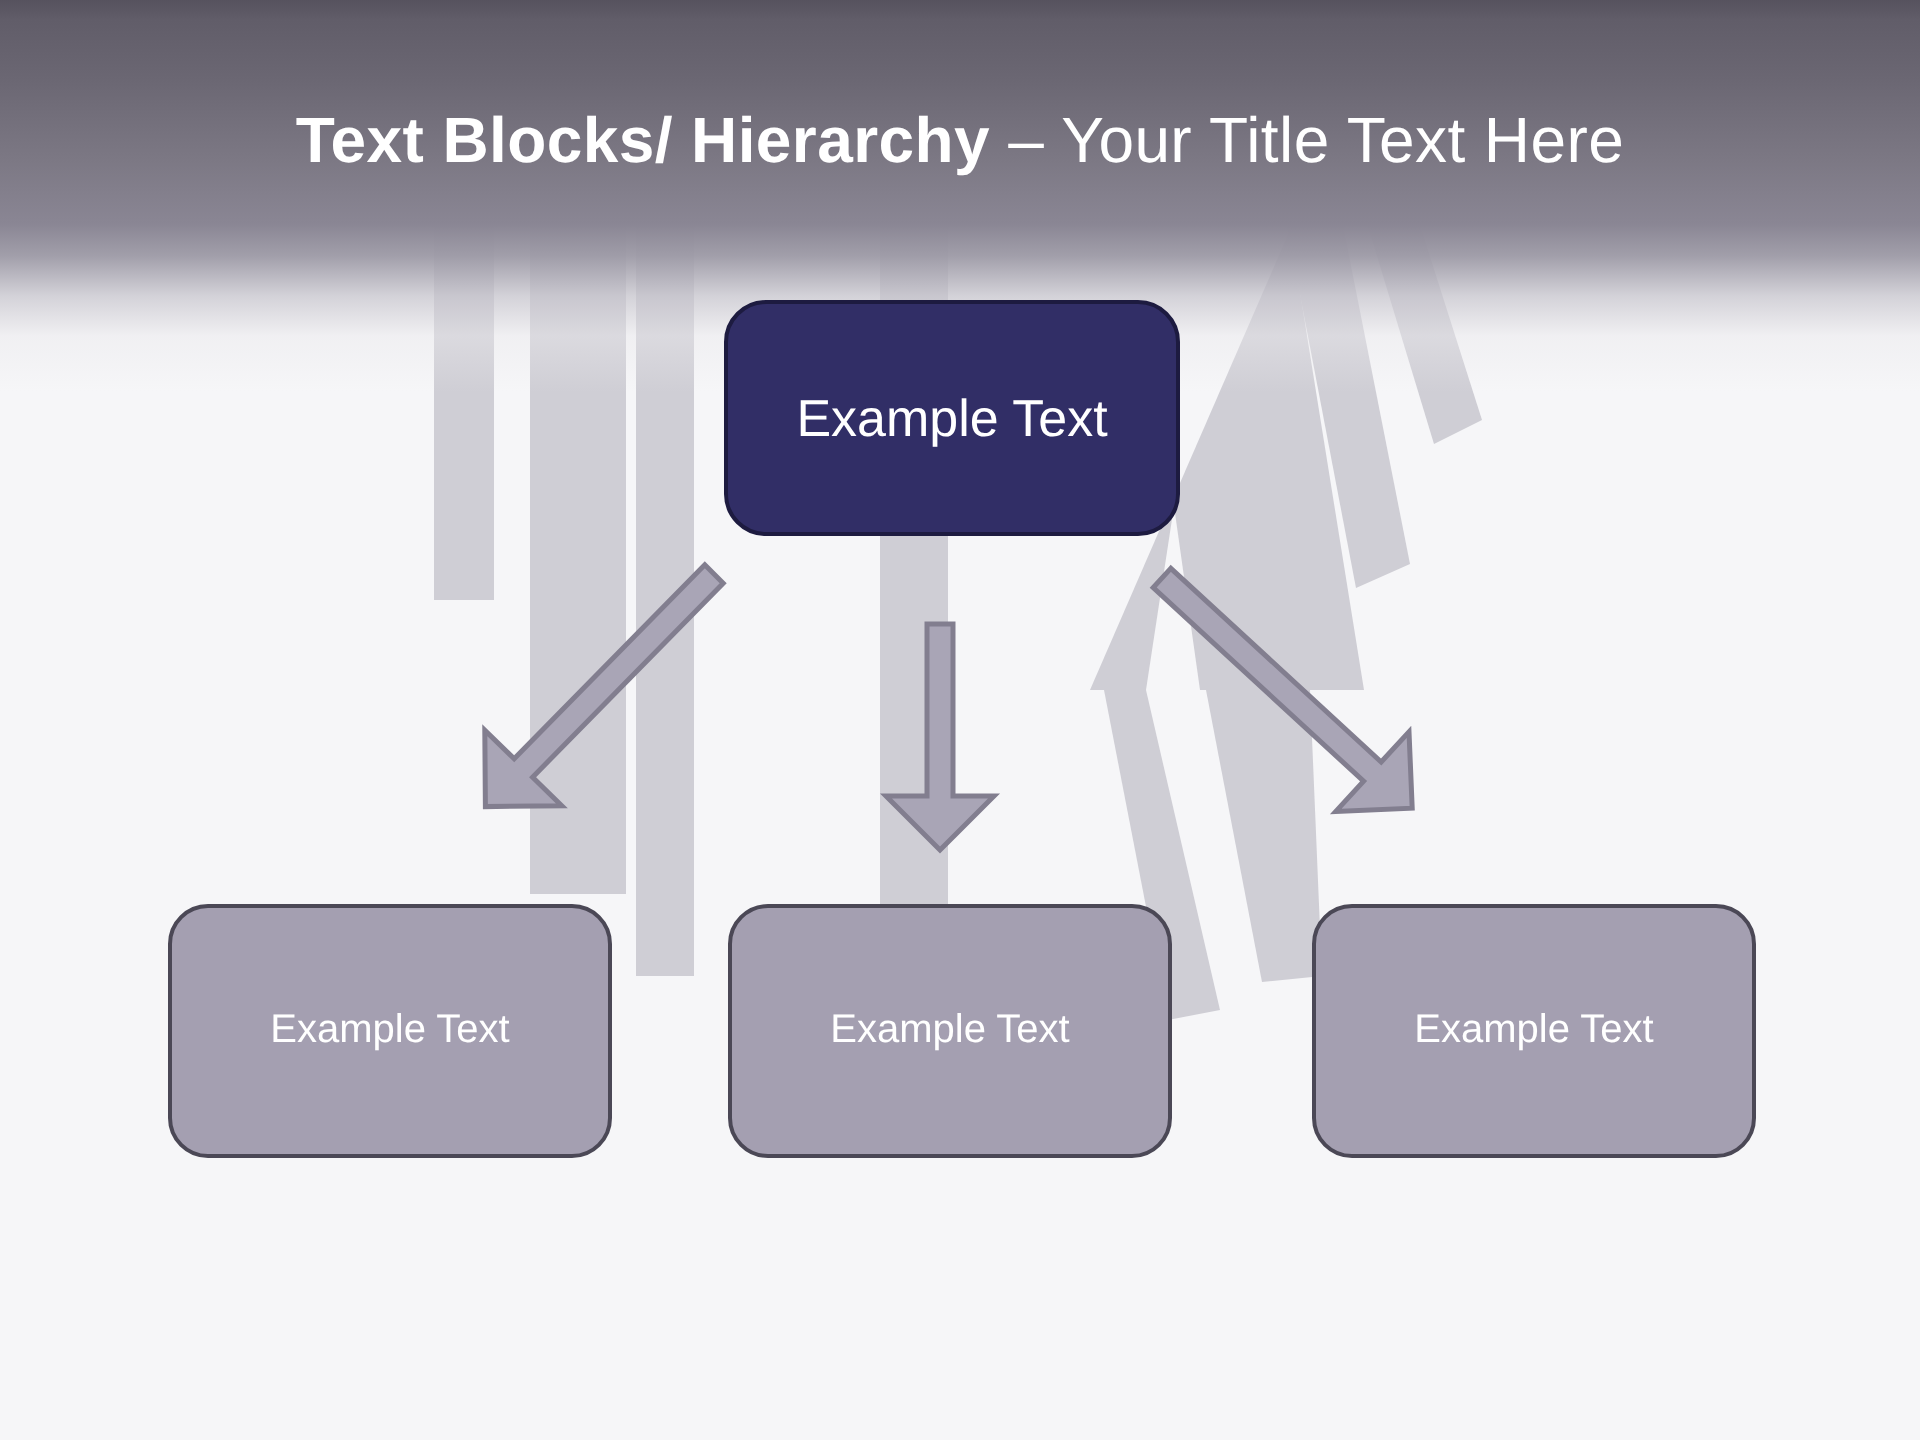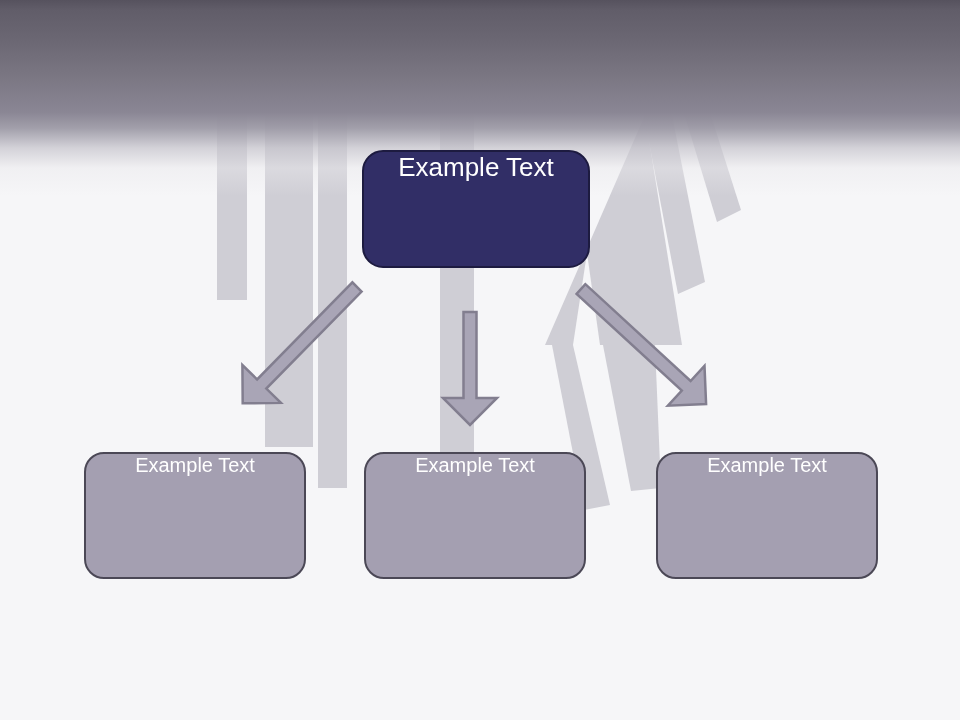--- a/index.html
+++ b/index.html
@@ -32,21 +32,21 @@
   }
   .slide-title{
     position:absolute;left:0;top:50px;width:960px;z-index:3;
     text-align:center;color:#ffffff;font-size:32px;line-height:40px;
     letter-spacing:0.2px;white-space:nowrap;
   }
   .slide-title .t-bold{font-weight:bold;}
   .slide-title .t-reg{font-weight:normal;}
 
   .box{
-    position:absolute;z-index:4;display:flex;align-items:flex-start;justify-content:center;
+    position:absolute;z-index:4;display:flex;align-items:center;justify-content:center;
     text-align:center;color:#ffffff;box-sizing:border-box;
   }
   .root-box{
     left:362px;top:150px;width:228px;height:118px;
     background:#312e66;border:2.5px solid #1d1b40;border-radius:21px;
     font-size:26px;
   }
   .child-box{
     top:452px;width:222px;height:127px;
     background:#a49fb1;border:2.5px solid #4b4856;border-radius:20px;
@@ -71,20 +71,24 @@
       <polygon points="552,345 573,345 610,505 584,510"></polygon>
       <polygon points="603,345 655,345 661,488 631,491"></polygon>
       <polygon points="641,100 669,100 705,282 678,294"></polygon>
       <polygon points="680,100 706,100 741,210 717,222"></polygon>
     </g>
     <polygon points="573,345 587,253 600,345" fill="#f6f6f8"></polygon>
   </svg>
 
   <div class="header-fade"></div>
 
+  <div class="slide-title">
+    <span class="t-bold">Text Blocks/ Hierarchy</span>
+    <span class="t-reg">– Your Title Text Here</span>
+  </div>
 
   <svg class="layer connector-layer" viewBox="0 0 960 720">
     <path class="connector" d="M361.6,291.6 L352.4,282.4 L257.1,379.4 L242.4,365.1 L242.7,403.3 L280.9,402.9 L266.3,388.6 Z" fill="#a9a5b6"></path>
     <path class="connector" d="M463.5,312 L476.5,312 L476.5,398 L497,398 L470,425 L443,398 L463.5,398 Z" fill="#a9a5b6"></path>
     <path class="connector" d="M585.4,284.2 L576.6,293.8 L681.8,390.6 L667.9,405.7 L706.1,404.1 L704.5,365.9 L690.6,381.0 Z" fill="#a9a5b6"></path>
   </svg>
 
   <div class="box root-box">
     <span>Example Text</span>
   </div>

